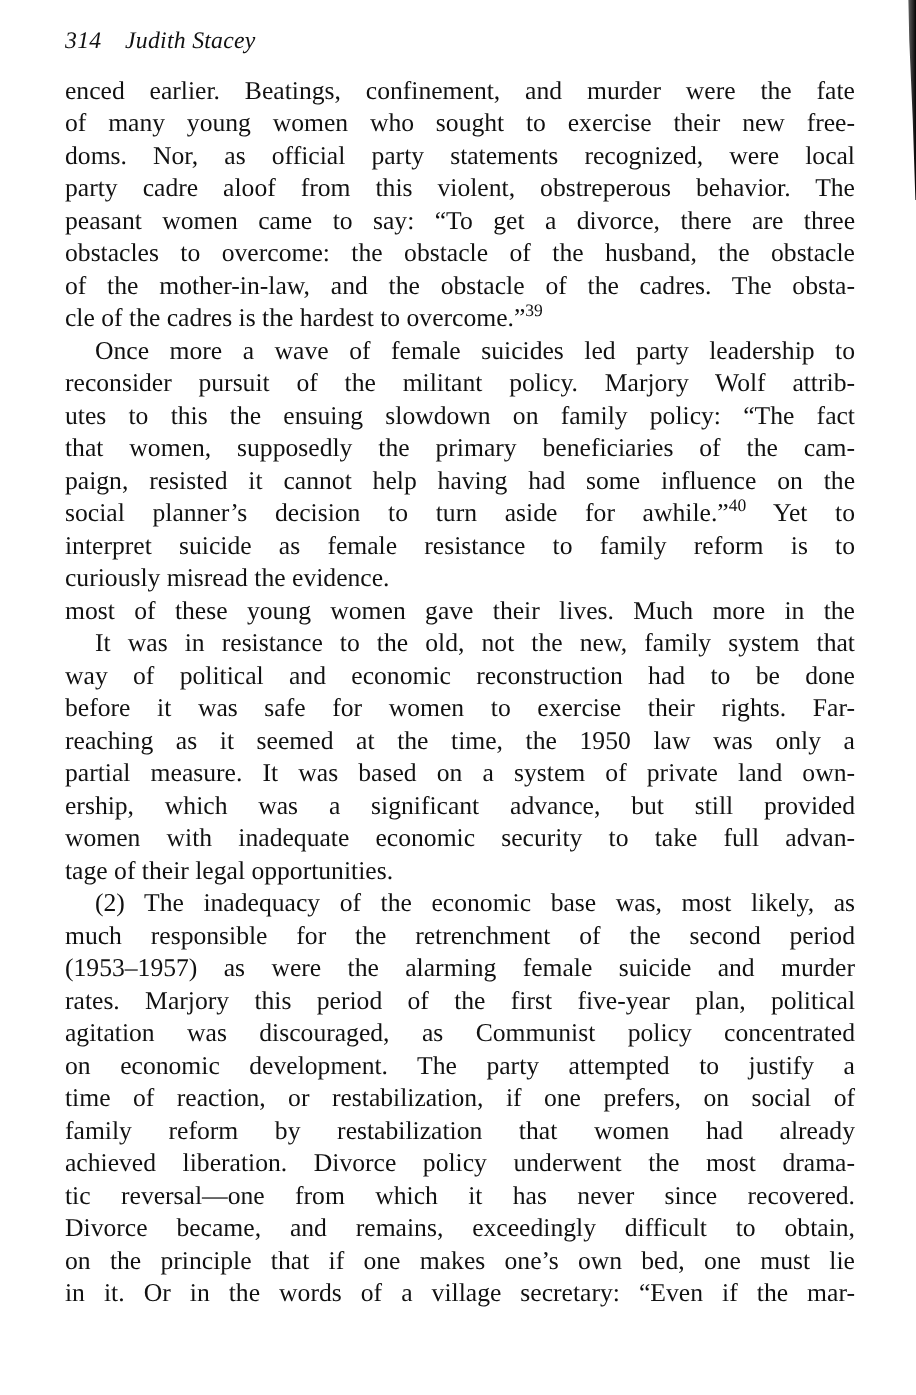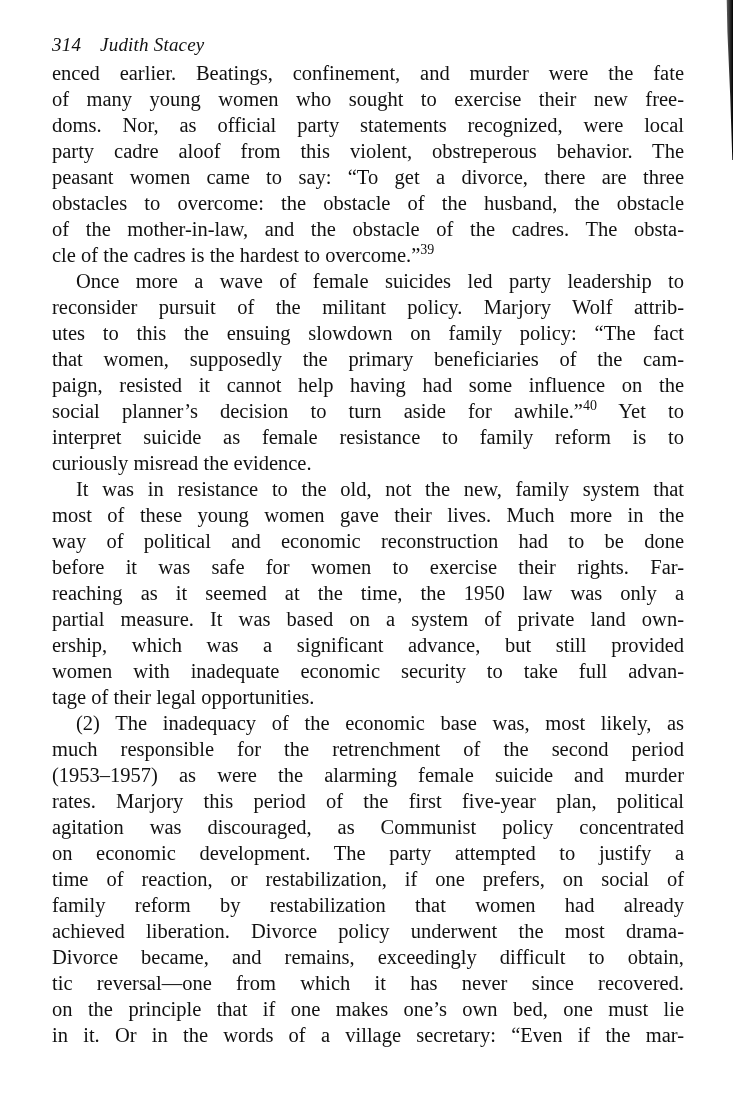--- a/index.html
+++ b/index.html
@@ -24,21 +24,20 @@
       background: linear-gradient(to right, rgba(0,0,0,0) 0%, rgba(0,0,0,0.5) 40%, #000 100%);
       clip-path: polygon(55% 0, 100% 0, 100% 100%, 95% 100%, 80% 60%, 60% 20%);
     }
     .running-head {
       position: absolute;
       top: 22px;
       left: 52px;
       font-size: 19px;
       font-style: italic;
       letter-spacing: 0.2px;
-      margin-top: 12px;
     }
     .running-head .pageno {
       margin-right: 14px;
     }
     .text-block {
       position: absolute;
       top: 60px;
       left: 52px;
       width: 632px;
     }
@@ -93,39 +92,39 @@
     <span class="line">reconsider pursuit of the militant policy. Marjory Wolf attrib-</span>
     <span class="line">utes to this the ensuing slowdown on family policy: “The fact</span>
     <span class="line">that women, supposedly the primary beneficiaries of the cam-</span>
     <span class="line">paign, resisted it cannot help having had some influence on the</span>
     <span class="line"><span>social planner’s decision to turn aside for awhile.”</span><sup>40</sup><span> Yet to</span></span>
     <span class="line">interpret suicide as female resistance to family reform is to</span>
     <span class="line last">curiously misread the evidence.</span>
   </div>
 
   <div>
+    <span class="line">most of these young women gave their lives. Much more in the</span>
     <span class="line indent">It was in resistance to the old, not the new, family system that</span>
-    <span class="line">most of these young women gave their lives. Much more in the</span>
     <span class="line">way of political and economic reconstruction had to be done</span>
     <span class="line">before it was safe for women to exercise their rights. Far-</span>
     <span class="line">reaching as it seemed at the time, the 1950 law was only a</span>
     <span class="line">partial measure. It was based on a system of private land own-</span>
     <span class="line">ership, which was a significant advance, but still provided</span>
     <span class="line">women with inadequate economic security to take full advan-</span>
     <span class="line last">tage of their legal opportunities.</span>
   </div>
 
   <div>
     <span class="line indent">(2) The inadequacy of the economic base was, most likely, as</span>
     <span class="line">much responsible for the retrenchment of the second period</span>
     <span class="line">(1953–1957) as were the alarming female suicide and murder</span>
     <span class="line">rates. Marjory this period of the first five-year plan, political</span>
     <span class="line">agitation was discouraged, as Communist policy concentrated</span>
     <span class="line">on economic development. The party attempted to justify a</span>
     <span class="line">time of reaction, or restabilization, if one prefers, on social of</span>
     <span class="line">family reform by restabilization that women had already</span>
     <span class="line">achieved liberation. Divorce policy underwent the most drama-</span>
+    <span class="line">tic reversal—one from which it has never since recovered.</span>
     <span class="line">Divorce became, and remains, exceedingly difficult to obtain,</span>
-    <span class="line">tic reversal—one from which it has never since recovered.</span>
     <span class="line">on the principle that if one makes one’s own bed, one must lie</span>
     <span class="line">in it. Or in the words of a village secretary: “Even if the mar-</span>
   </div>
 </div>
 
 </body></html>

